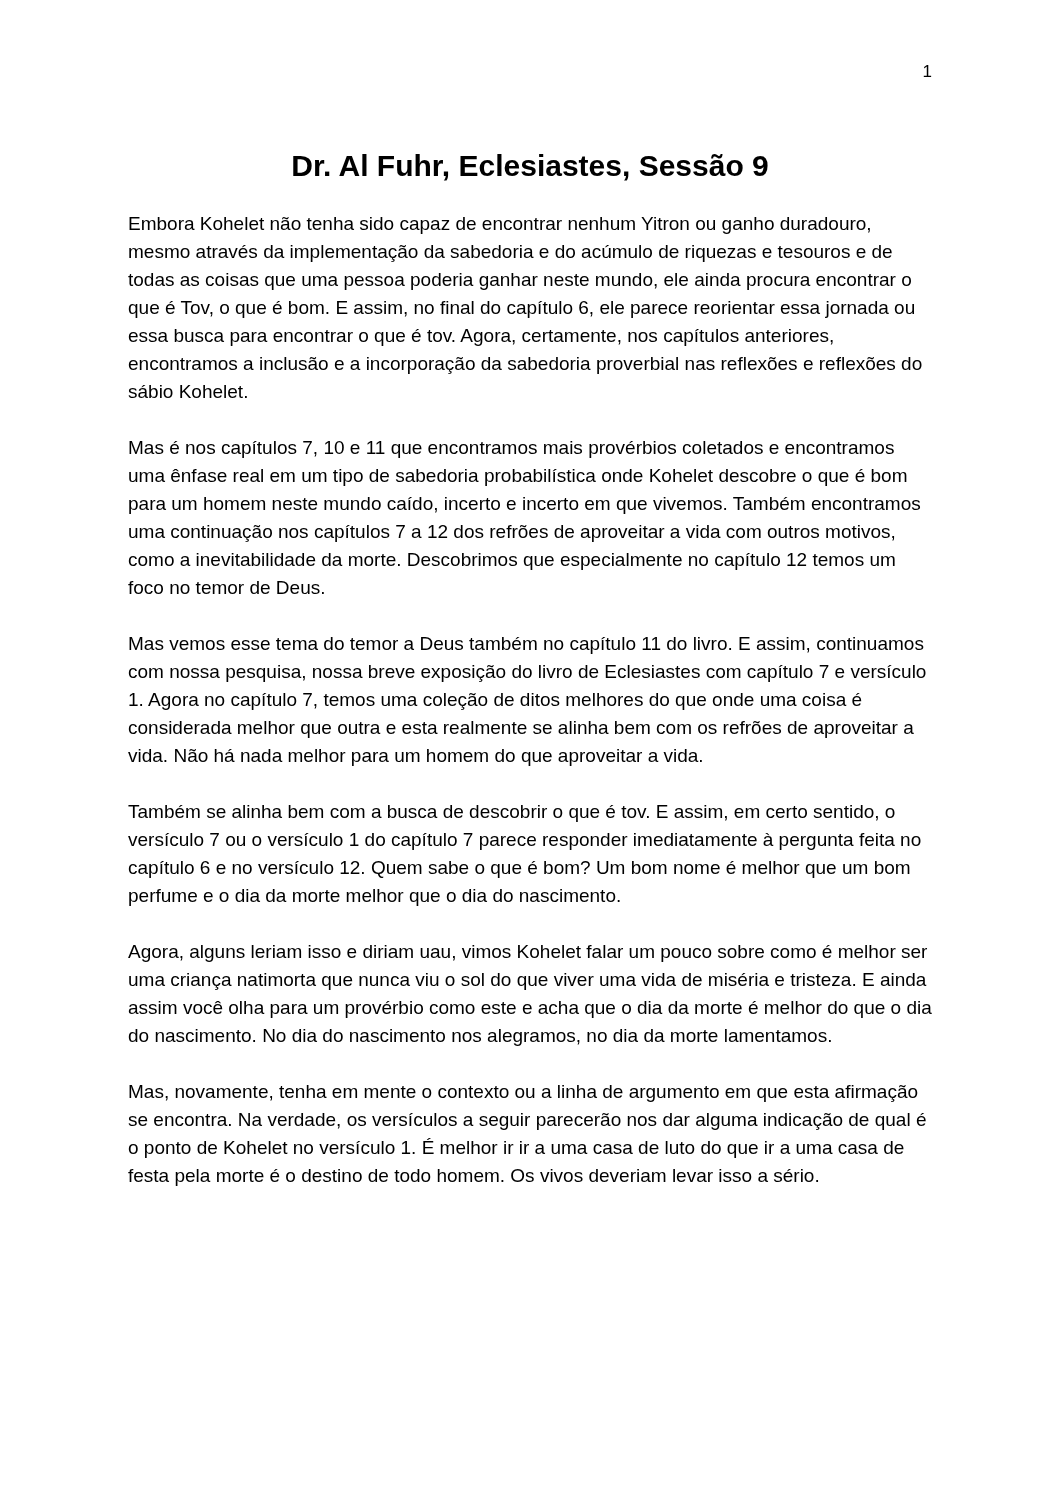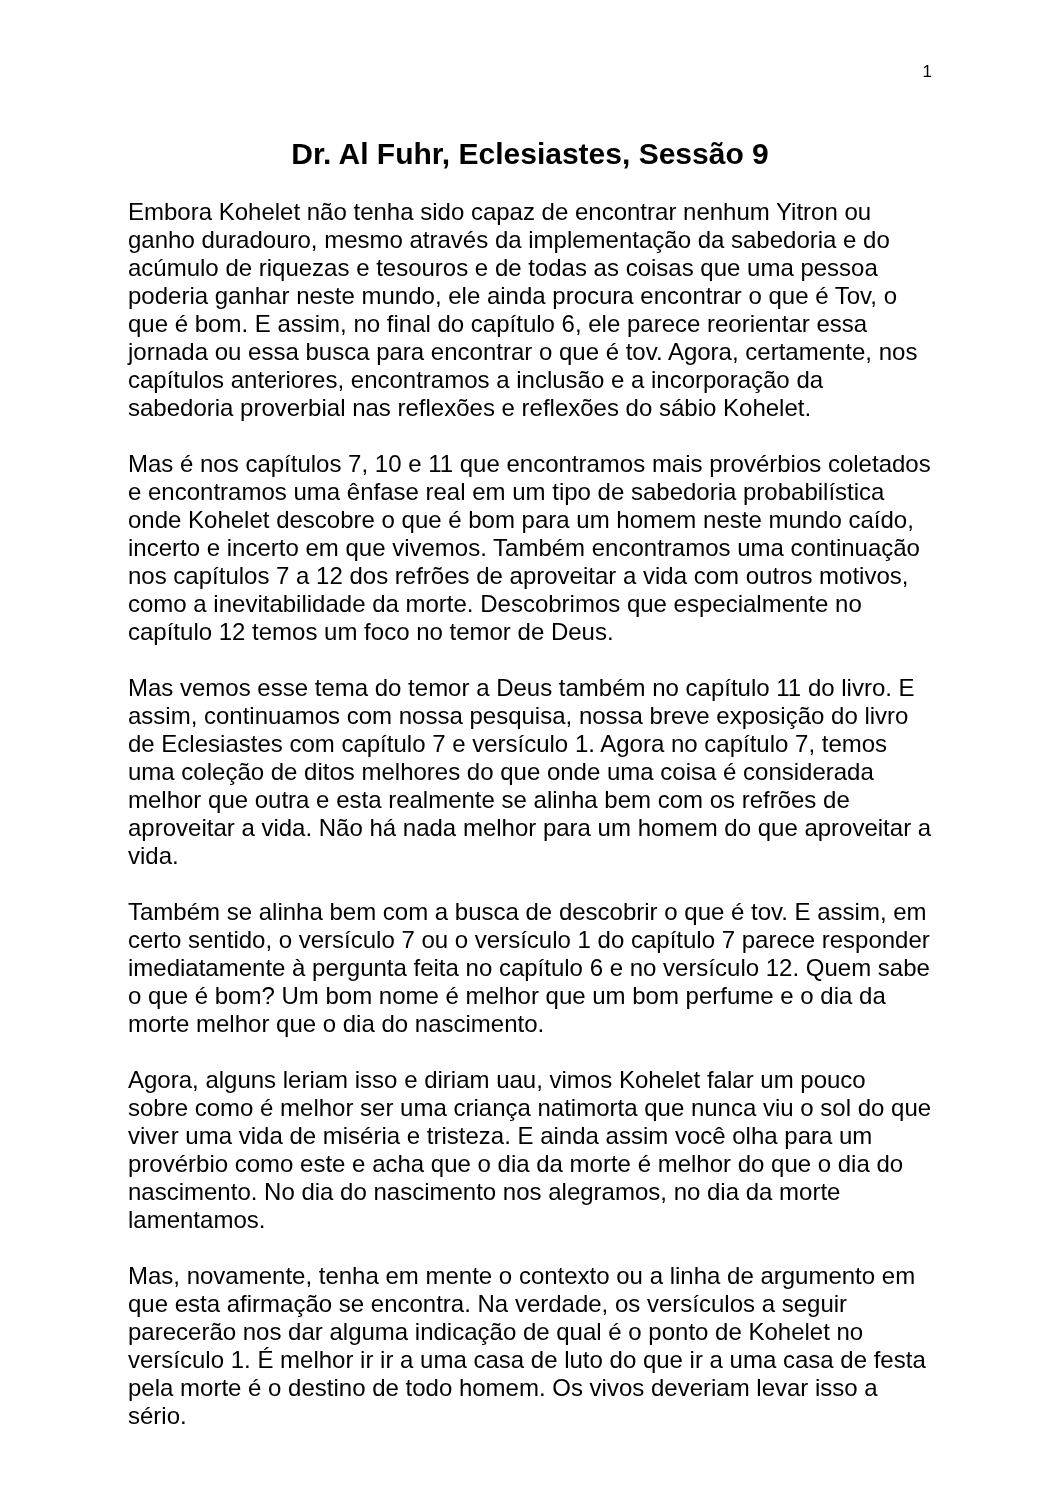--- a/index.html
+++ b/index.html
@@ -24,38 +24,38 @@
     font-size: 17px;
     color: #000000;
   }
   .content {
     position: absolute;
     top: 136px;
     left: 128px;
     width: 804px;
   }
   .title {
-    margin: 0;
+    margin: 12px;
     text-align: center;
     font-size: 30px;
     font-weight: bold;
     line-height: 1.2;
   }
   .subtitle {
     margin: 4px 0 0 0;
     text-align: center;
     font-size: 20px;
     font-weight: normal;
   }
   .body-text {
     margin-top: 26px;
   }
   .para {
     margin: 0 0 28px 0;
-    font-size: 24px;
+    font-size: 19px;
     line-height: 28px;
     text-align: left;
   }
 </style>
 </head>
 <body>
 
 <div class="page">
   <div class="page-number">1</div>
 

